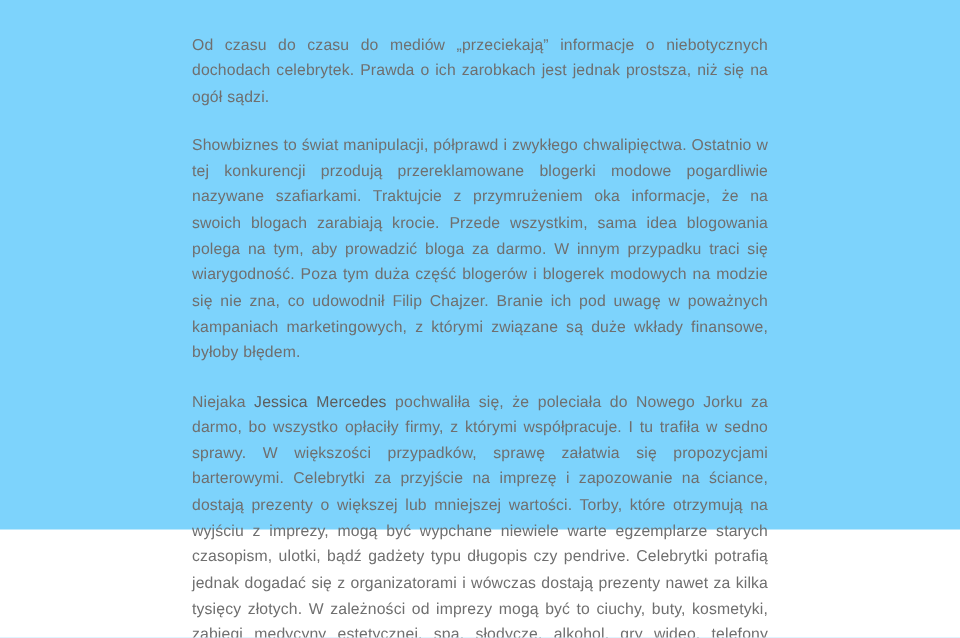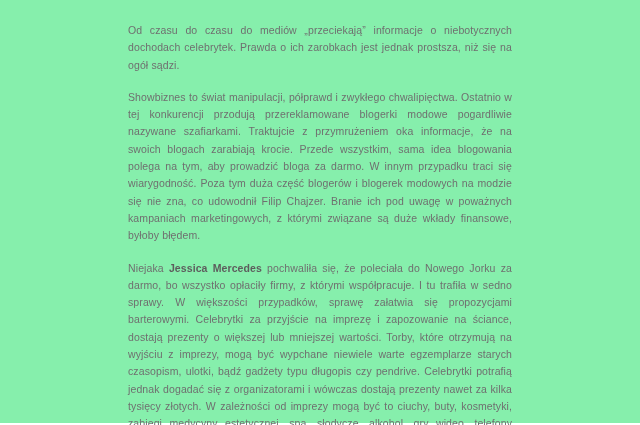--- a/index.html
+++ b/index.html
@@ -10,22 +10,22 @@
   }
   body {
     width: 640px;
     height: 425px;
     font-family: "Liberation Sans", sans-serif;
     overflow: hidden;
   }
   .page {
     position: relative;
     width: 640px;
-    height: 423px;
-    background: #86efac;
+    height: 353px;
+    background: #7dd3fc;
     box-sizing: border-box;
   }
   .article-body {
     position: absolute;
     left: 128px;
     top: 22px;
     width: 384px;
   }
   .paragraph {
     margin: 0 0 15px 0;
@@ -37,21 +37,21 @@
     text-justify: inter-word;
     letter-spacing: 0.01em;
     word-spacing: 0.02em;
     -webkit-font-smoothing: antialiased;
   }
   .paragraph:last-child {
     margin-bottom: 0;
   }
   .paragraph b,
   .paragraph .strong {
-    font-weight: bold;
+    font-weight: normal;
     color: #5d5d5d;
   }
 </style>
 </head>
 <body>
 
 <div class="page">
   <div class="article-body">
 
     <p class="paragraph">Od czasu do czasu do mediów „przeciekają” informacje o niebotycznych dochodach celebrytek. Prawda o ich zarobkach jest jednak prostsza, niż się na ogół sądzi.</p>

